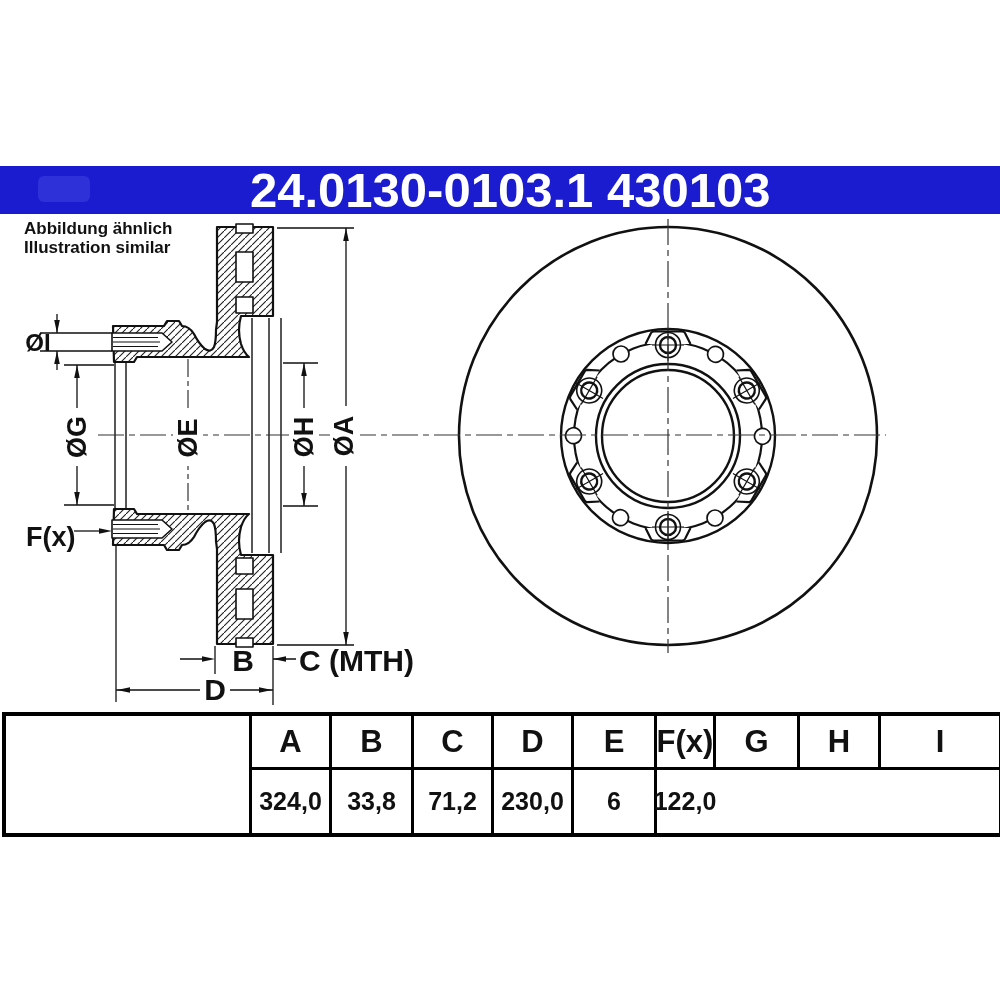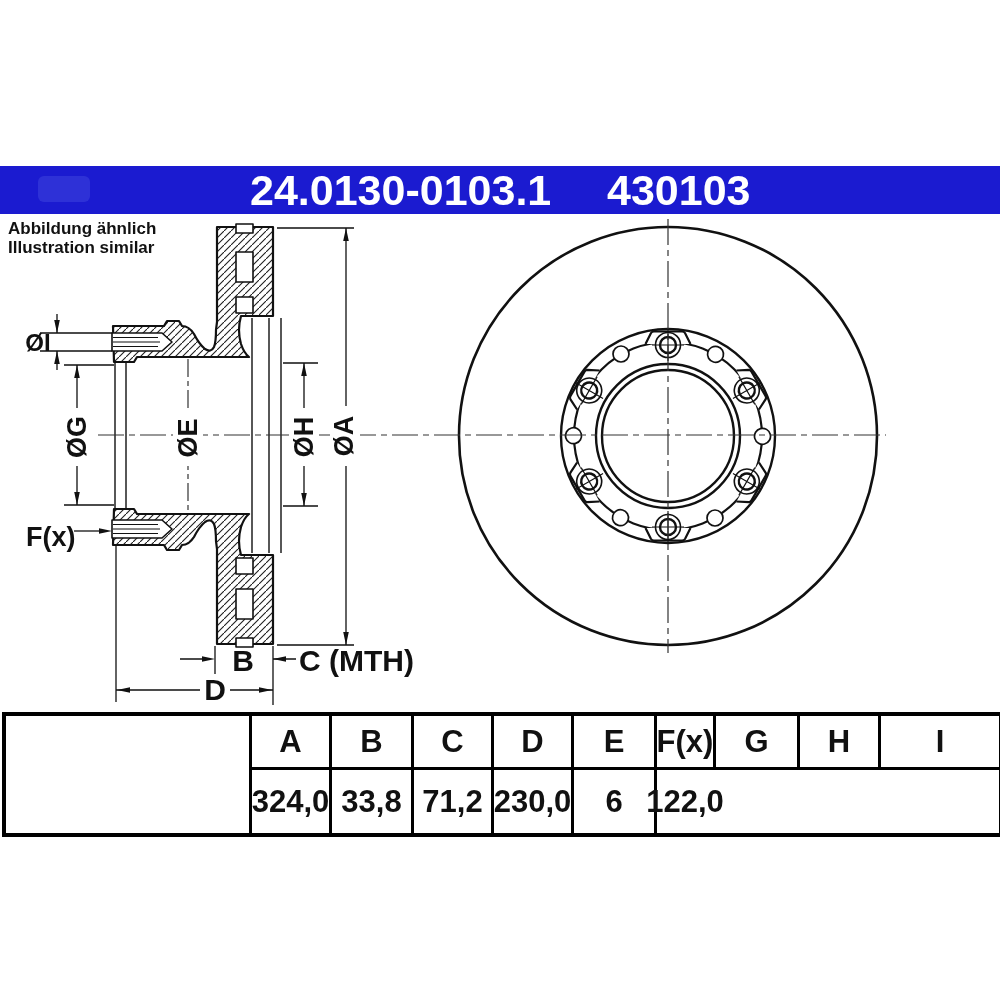--- a/index.html
+++ b/index.html
@@ -1,38 +1,38 @@
 <!DOCTYPE html>
 <html><head>
 <meta charset="utf-8">
 <style>
   html,body{margin:0;padding:0;background:#fff;}
   #stage{position:relative;width:1000px;height:1000px;background:#ffffff;overflow:hidden;
          font-family:"Liberation Sans",sans-serif;color:#111;}
   
   #titlebar{position:absolute;left:0;top:166px;width:1000px;height:48px;}
   #titlebar .t{position:absolute;top:0;height:36px;line-height:48px;color:#fff;
-               font-weight:bold;font-size:43px;white-space:nowrap;}
+               font-weight:bold;font-size:49px;white-space:nowrap;}
   #pn{left:250px;} #cn{left:607px;}
   #logo-ghost{position:absolute;left:38px;top:10px;width:52px;height:26px;
               background:rgba(150,165,255,.16);border-radius:6px;}
   
-  #note{position:absolute;left:8px;top:219px;font-weight:bold;font-size:17px;line-height:19px;}
+  #note{position:absolute;left:24px;top:219px;font-weight:bold;font-size:17px;line-height:19px;}
   
   #draw{position:absolute;left:0;top:0;}
   text.dim{font-family:"Liberation Sans",sans-serif;font-weight:bold;fill:#111;}
   
   #spec{position:absolute;left:2px;top:712px;width:993px;height:117px;
         border:4px solid #000;display:grid;
         grid-template-columns:243px 80px 82px 80px 80px 83px 59px 84px 81px 1fr;
         grid-template-rows:54px 1fr;background:#fff;}
   #spec .cell{border-left:3px solid #000;display:flex;align-items:center;justify-content:center;
               font-weight:bold;background:#fff;}
   #spec .hd{font-size:31px;border-bottom:3px solid #000;}
-  #spec .val{font-size:31px;}
+  #spec .val{font-size:25px;}
   #spec .thumb{grid-row:1/3;border-left:none;position:relative;}
 </style>
 </head>
 <body>
 
 <div id="stage">
 
   <div id="titlebar" style="background:#1b1bd0;">
     <div id="logo-ghost"></div>
     <span id="pn" class="t">24.0130-0103.1</span>

